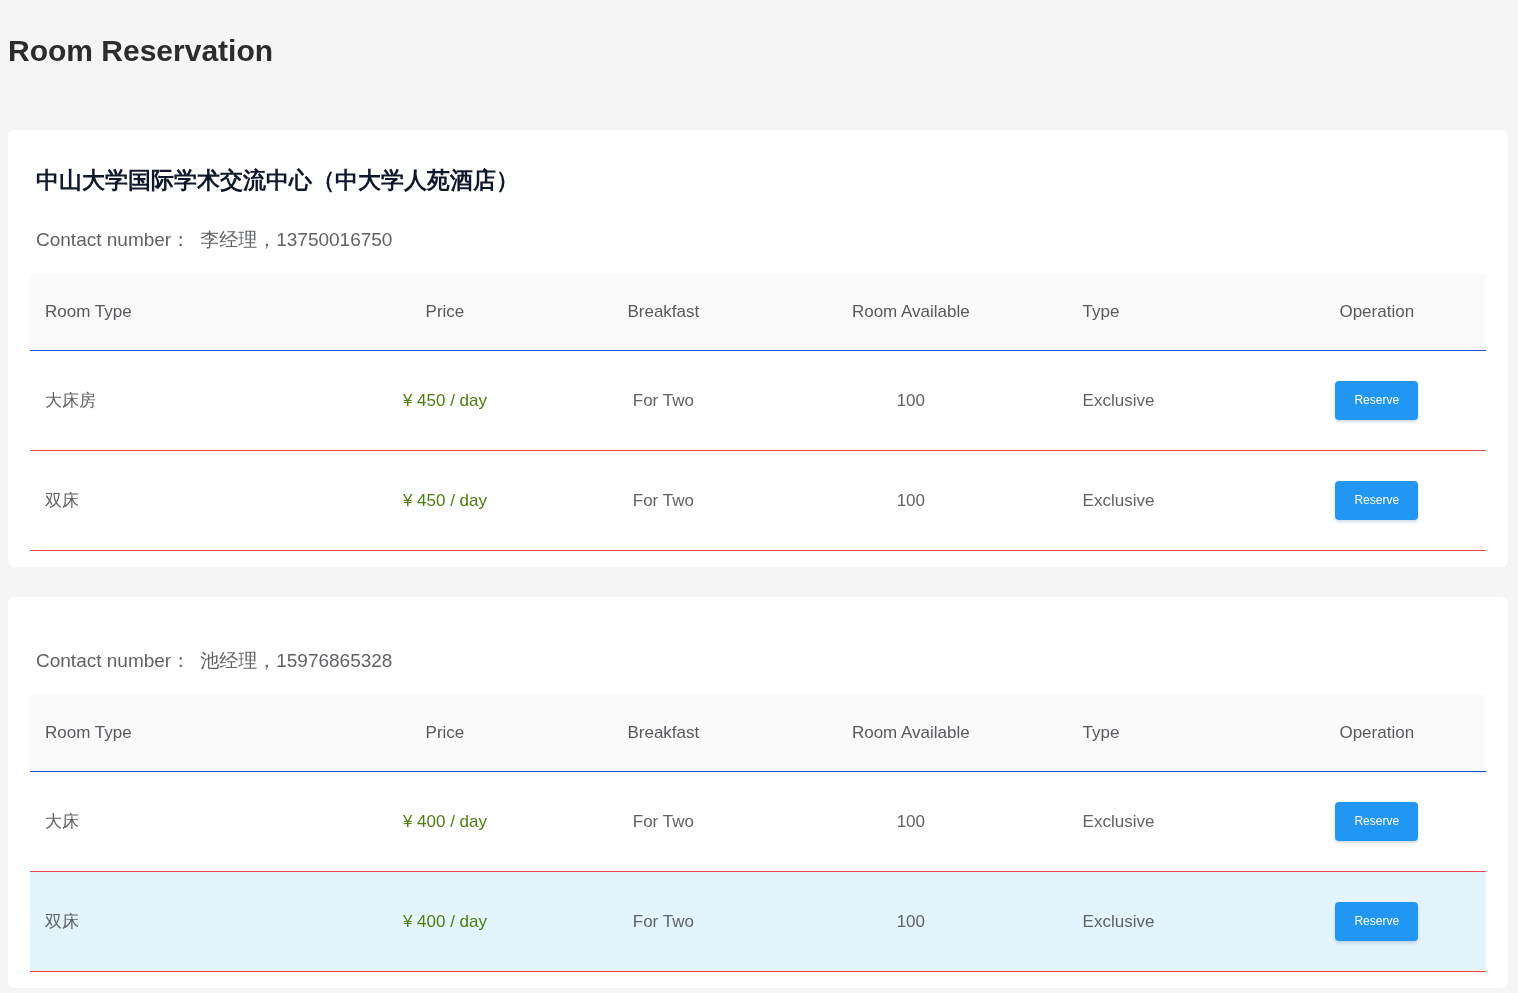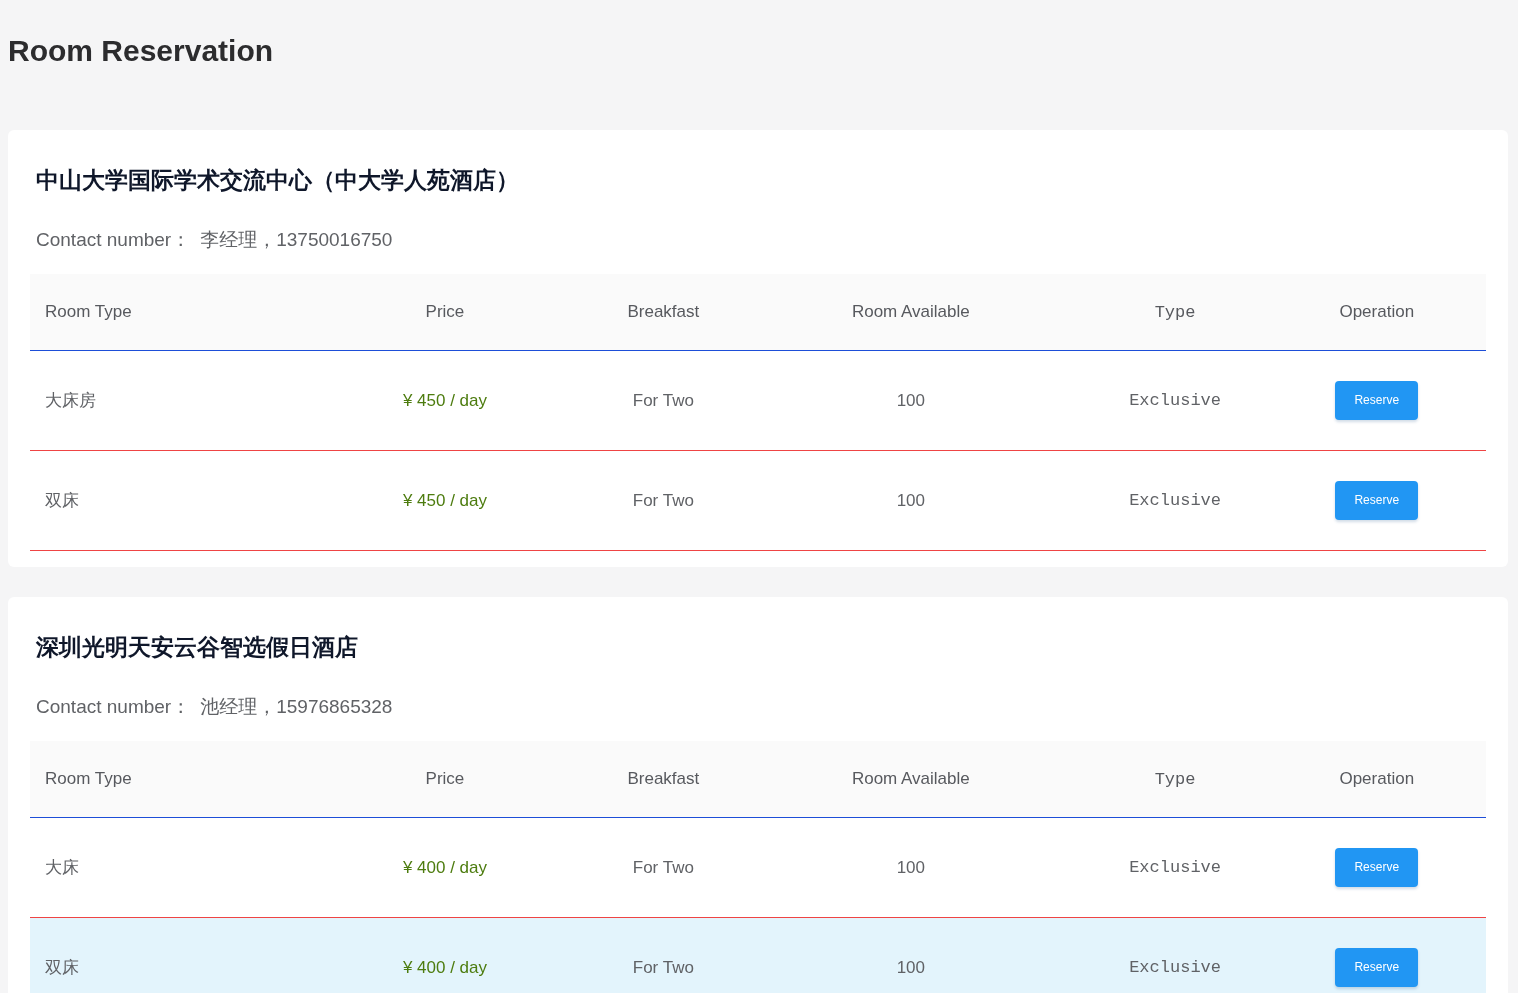--- a/index.html
+++ b/index.html
@@ -59,23 +59,22 @@
     color: #606266;
     border-bottom: 1px solid #ef4444;
     background: #ffffff;
   }
   .room-table tr.highlighted td { background: #e3f4fc; }
   .room-table th.col-room-type, .room-table td.col-room-type {
     text-align: left;
     padding-left: 15px;
   }
   .room-table th.col-type, .room-table td.col-type {
-    text-align: center;
+    text-align: left;
     padding-left: 48px;
-    font-family: Liberation Mono, monospace;
   }
   .price-text { color: #4d7c0f; }
   .reserve-button {
     display: inline-block;
     background: #2196f3;
     color: #ffffff;
     border: none;
     border-radius: 4px;
     font-family: "Liberation Sans", "DejaVu Sans", sans-serif;
     font-size: 12px;
@@ -135,21 +134,20 @@
     <td class="col-type"><span>Exclusive</span></td>
     <td>
       <button class="reserve-button">Reserve</button>
     </td>
   </tr>
 </tbody>
     </table>
   </section>
 
   <section class="hotel-card">
-    <h2 class="hotel-name">深圳光明天安云谷智选假日酒店</h2>
     <p class="contact-line">
       <span class="contact-label">Contact number：</span><span>池经理，15976865328</span>
     </p>
     <table class="room-table">
       <colgroup>
         <col style="width:22%">
           <col style="width:13%">
           <col style="width:17%">
         <col style="width:17%">
           <col style="width:16%">

